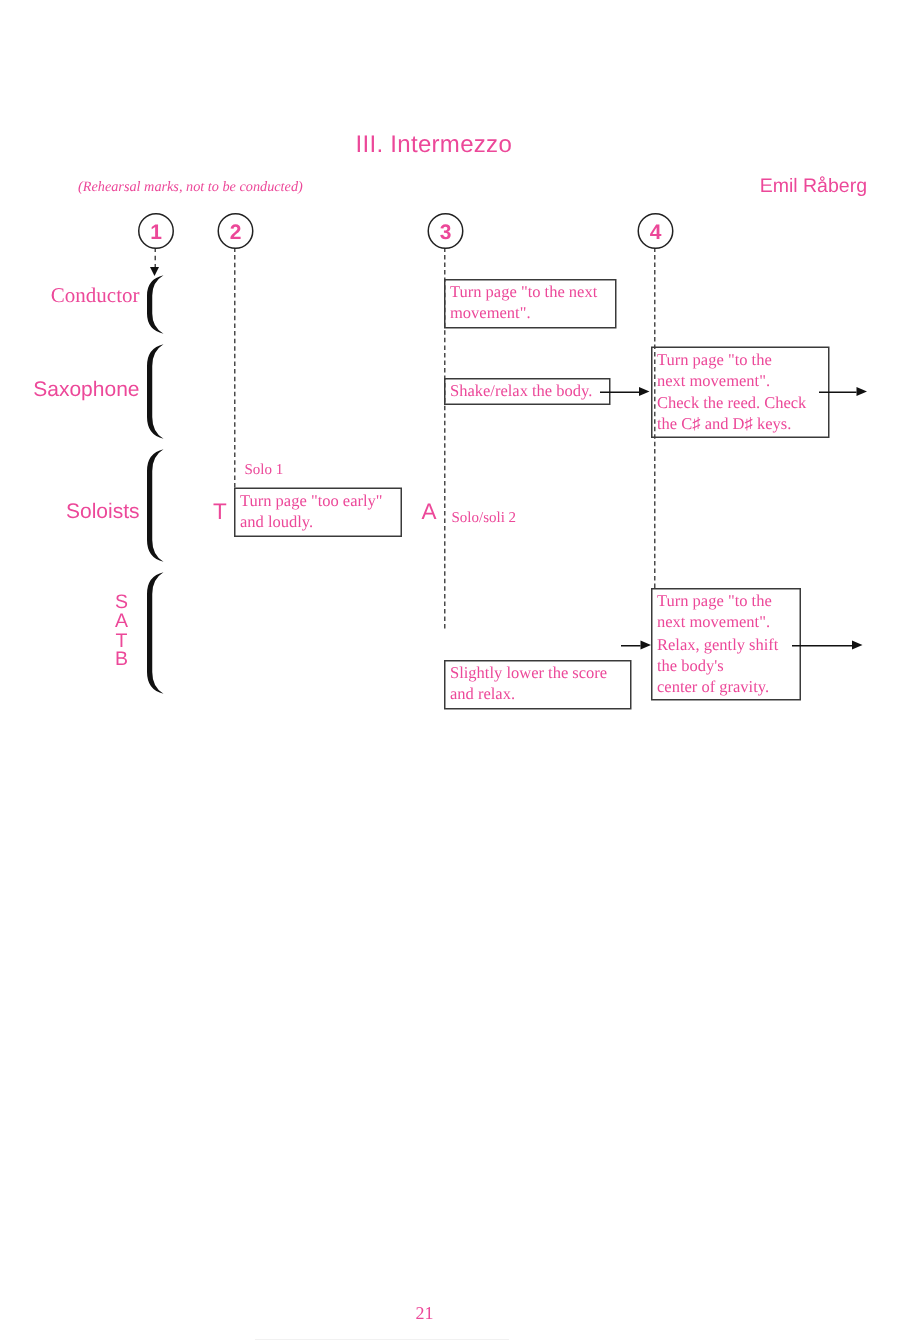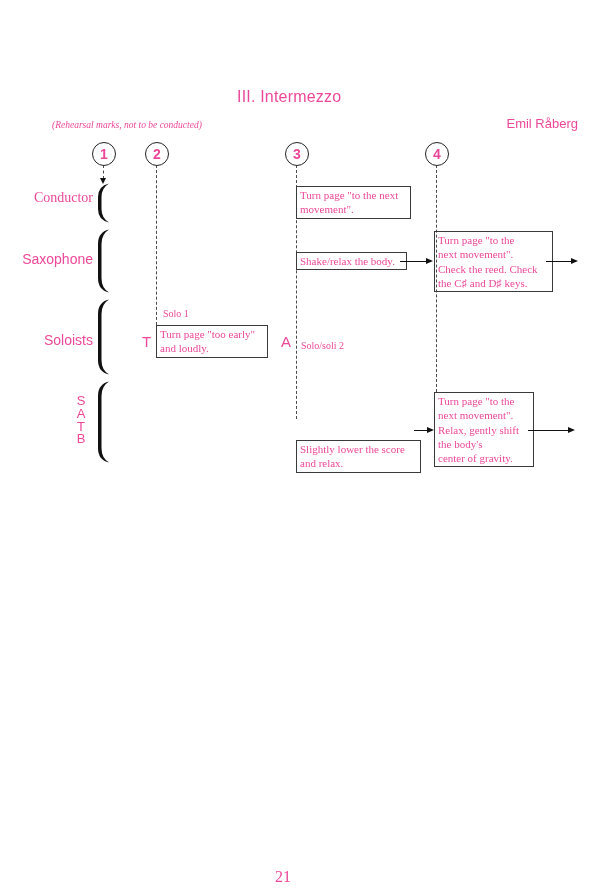--- a/index.html
+++ b/index.html
@@ -19,21 +19,21 @@
   .mini-label{font-family:"Liberation Serif",serif;font-size:10px;z-index:2;}
   .voice-letter{font-size:15px;z-index:2;}
   .stave-label{font-size:14px;text-align:right;}
   .satb-col{font-size:13px;line-height:12.8px;text-align:center;width:14px;}
   .arrow{height:0;border-top:1.2px solid #111;z-index:2;}
   .arrow::after{content:'';position:absolute;right:-7px;top:-4px;width:0;height:0;
                 border-left:7px solid #111;border-top:3.5px solid transparent;
                 border-bottom:3.5px solid transparent;}
   .arrowhead-down{width:0;height:0;border-top:6px solid #111;
                   border-left:3.5px solid transparent;border-right:3.5px solid transparent;z-index:2;}
-  .pagenum{font-family:"Liberation Serif",serif;font-size:16px;text-align:center;}
+  .pagenum{font-family:"Liberation Serif",serif;font-size:12px;text-align:center;}
   svg{display:block;}
 </style>
 </head>
 <body>
 
 <div class="page">
 
   <div class="abs title" style="left:237px;top:88px;">III. Intermezzo</div>
   <div class="abs note" style="left:8px;top:120px;">(Rehearsal marks, not to be conducted)</div>
   <div class="abs composer" style="right:22px;top:116px;">Emil Råberg</div>

